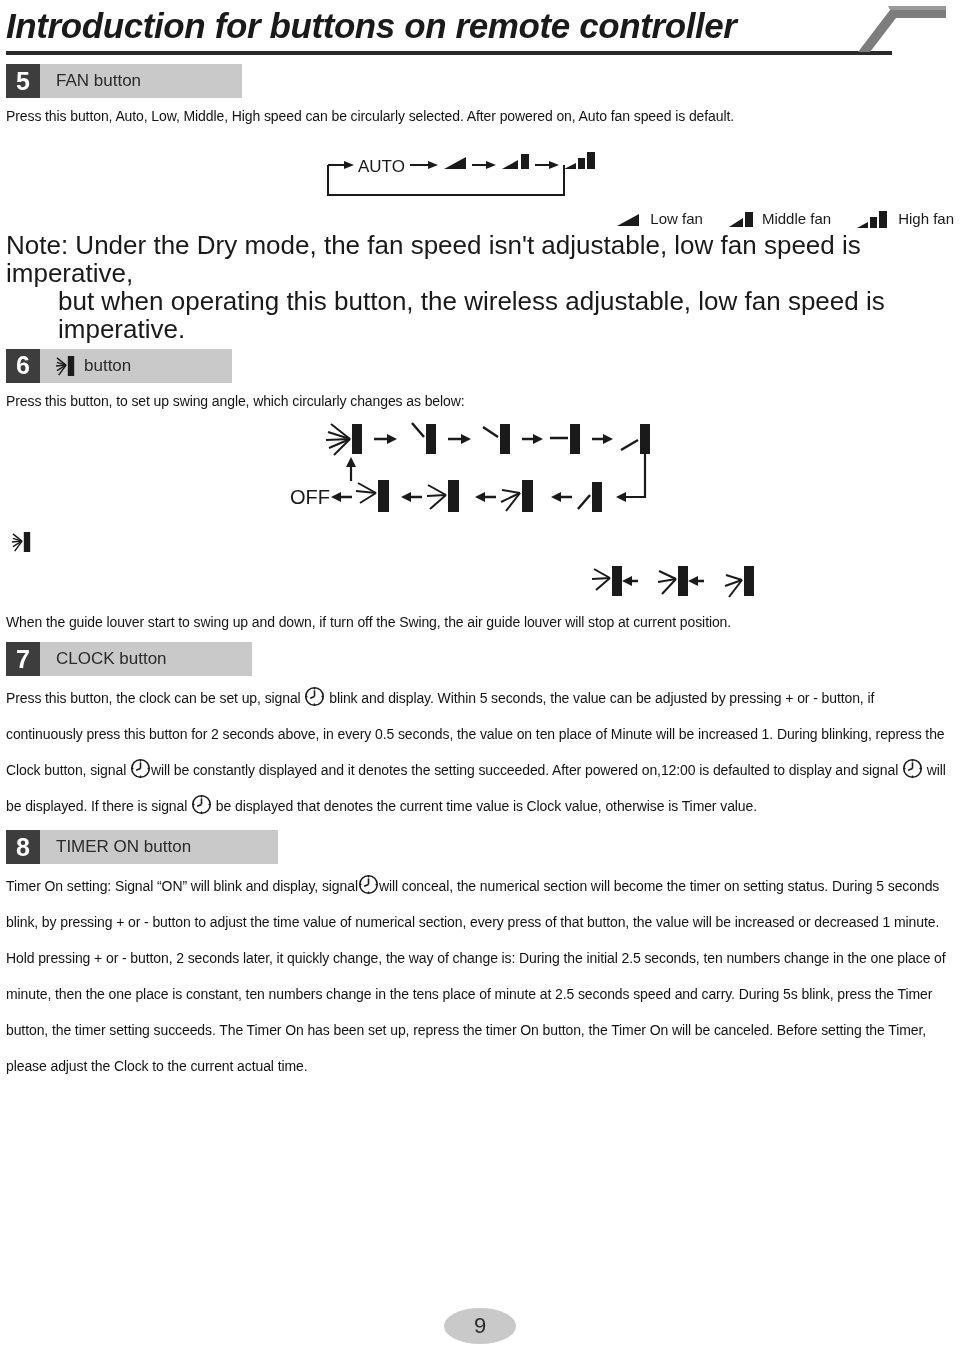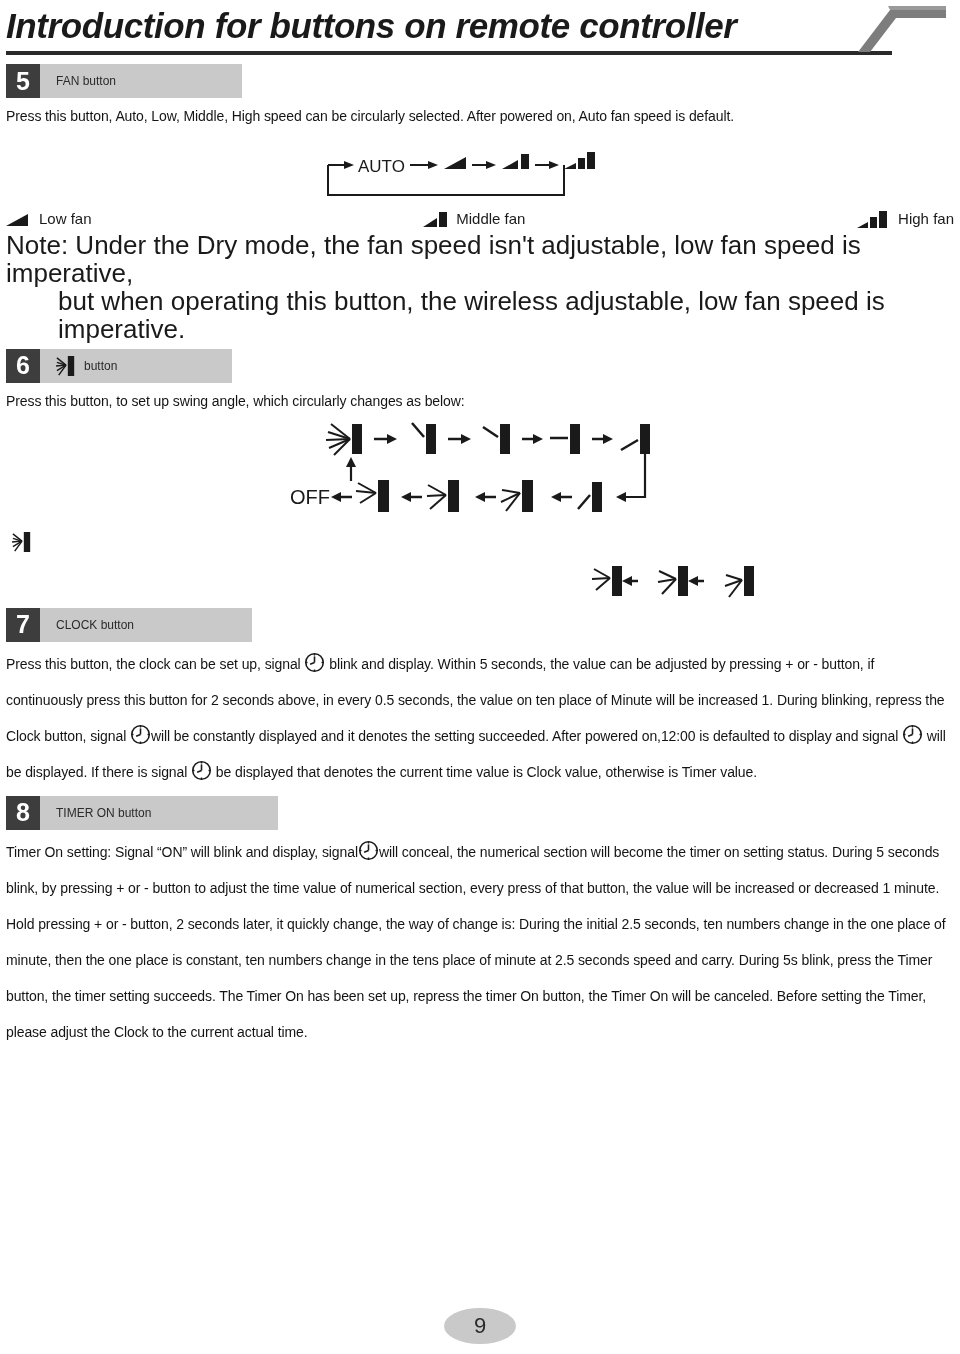--- a/index.html
+++ b/index.html
@@ -29,40 +29,40 @@
   
   .sec{display:flex;align-items:stretch;height:34px;margin:6px 0 4px 0;width:auto;}
   .sec-bar{display:flex;align-items:stretch;background:#c9c9c9;height:34px;}
   .sec-num{
     width:34px;min-width:34px;background:#3d3d3d;color:#fff;
     font-size:25px;font-weight:bold;display:flex;align-items:center;justify-content:center;
     line-height:1;
   }
   .sec-label{
     display:flex;align-items:center;gap:8px;
-    padding:0 22px 0 16px;font-size:12px;color:#2b2b2b;white-space:nowrap;
+    padding:0 22px 0 16px;font-size:17px;color:#2b2b2b;white-space:nowrap;
   }
   .sec-w1{width:236px;}
   .sec-w2{width:226px;}
   .sec-w3{width:246px;}
   .sec-w4{width:272px;}
 
   
   p.body{
     font-size:14px;line-height:28.5px;margin:2px 0 4px 0;
     letter-spacing:-0.1px;color:#141414;
   }
   p.body.tight{line-height:36px;}
   .note{font-size:26px;line-height:28px;margin:2px 0 2px 0;}
   .note .ind{display:block;padding-left:52px;}
 
   
   .fan-diagram{position:relative;height:78px;margin:2px 0 0 0;}
   .fan-legend{
-    display:flex;align-items:center;justify-content:space-between;gap:26px;
+    display:flex;align-items:center;justify-content:flex-end;gap:26px;
     font-size:15px;margin-top:-4px;
   }
   .fan-legend .itm{display:flex;align-items:center;gap:7px;}
 
   
   .swing-diagram{position:relative;height:108px;margin:4px 0 0 0;}
 
   
   .ico{display:inline-block;vertical-align:-4px;}
   .ico-sw{width:20px;height:24px;vertical-align:-6px;}
@@ -341,20 +341,21 @@
         <rect x="166" y="4" width="10" height="30" fill="#1a1a1a"></rect>
         <g stroke="#1a1a1a" stroke-width="2">
           <line x1="164" y1="18" x2="148" y2="13"></line>
           <line x1="164" y1="18" x2="147" y2="24"></line>
           <line x1="164" y1="18" x2="151" y2="35"></line>
         </g>
       </g>
     </svg>
   </div>
 
+  <p class="body">When the guide louver start to swing up and down, if turn off the Swing, the air guide louver will stop at current position.</p>
 
 
   <div class="sec">
     <div class="sec-bar sec-w3">
       <div class="sec-num">7</div>
       <div class="sec-label">
           <span>CLOCK button</span>
         </div>
     </div>
   </div>

